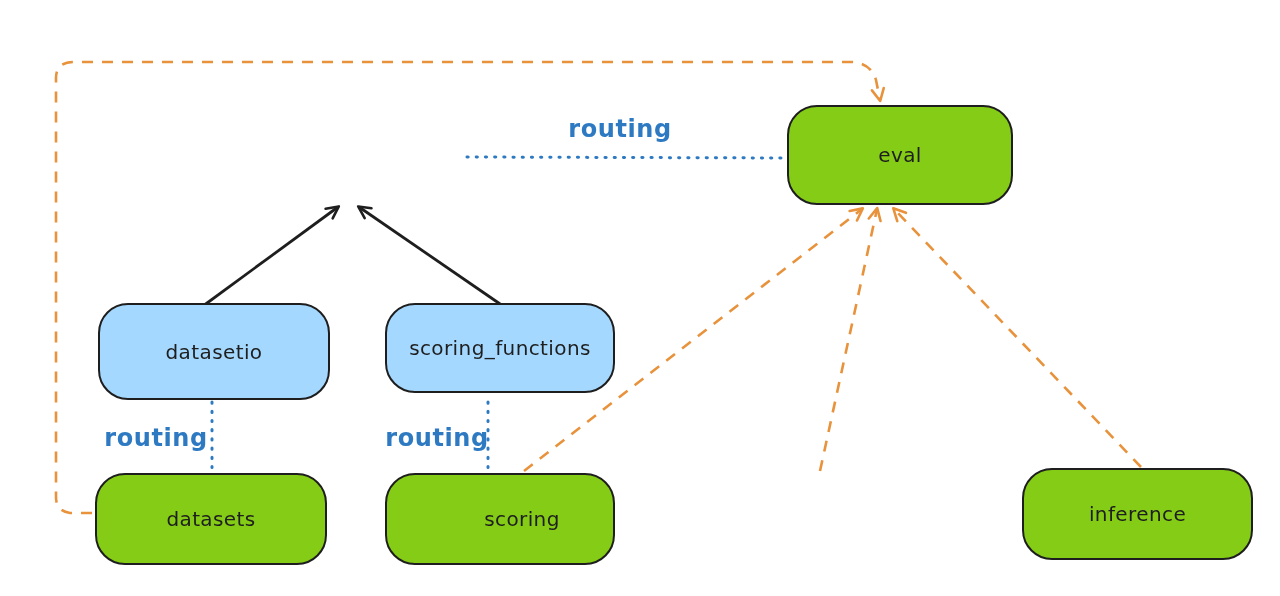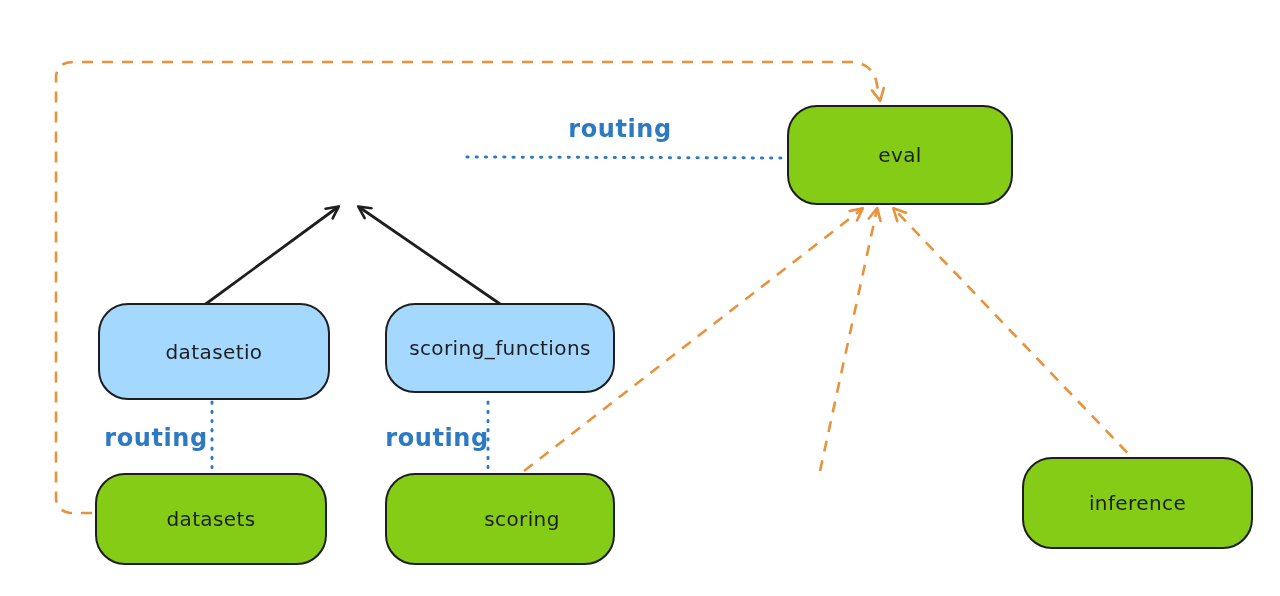--- a/index.html
+++ b/index.html
@@ -76,20 +76,20 @@
   </div>
   <div class="node api" style="left: 385px; top: 303px; width: 230px; height: 90px;">
     <span>scoring_functions</span>
   </div>
   <div class="node provider" style="left: 95px; top: 473px; width: 232px; height: 92px;">
     <span>datasets</span>
   </div>
   <div class="node provider" style="left: 385px; top: 473px; width: 230px; height: 92px; padding-left: 44px;">
     <span>scoring</span>
   </div>
-  <div class="node provider" style="left: 1022px; top: 457px; width: 231px; height: 92px;">
+  <div class="node provider" style="left: 1022px; top: 468px; width: 231px; height: 92px;">
     <span>inference</span>
   </div>
 
 <div class="edge-label" style="left: 620px; top: 129px; color: rgb(46, 122, 194);">routing</div>
     <div class="edge-label" style="left: 156px; top: 438px; color: rgb(46, 122, 194);">routing</div>
     <div class="edge-label" style="left: 437px; top: 438px; color: rgb(46, 122, 194);">routing</div>
   </div>
 
 </body></html>

